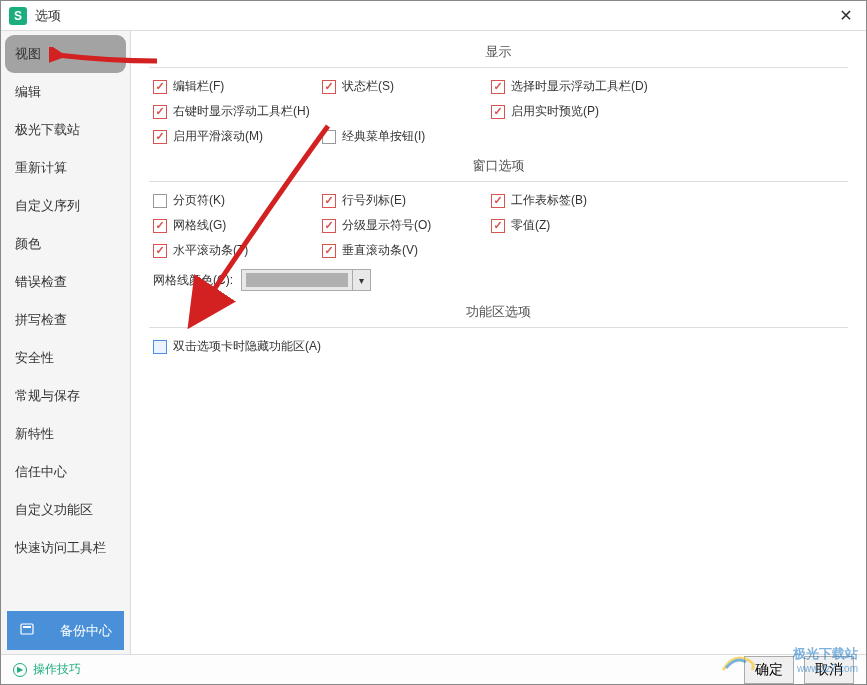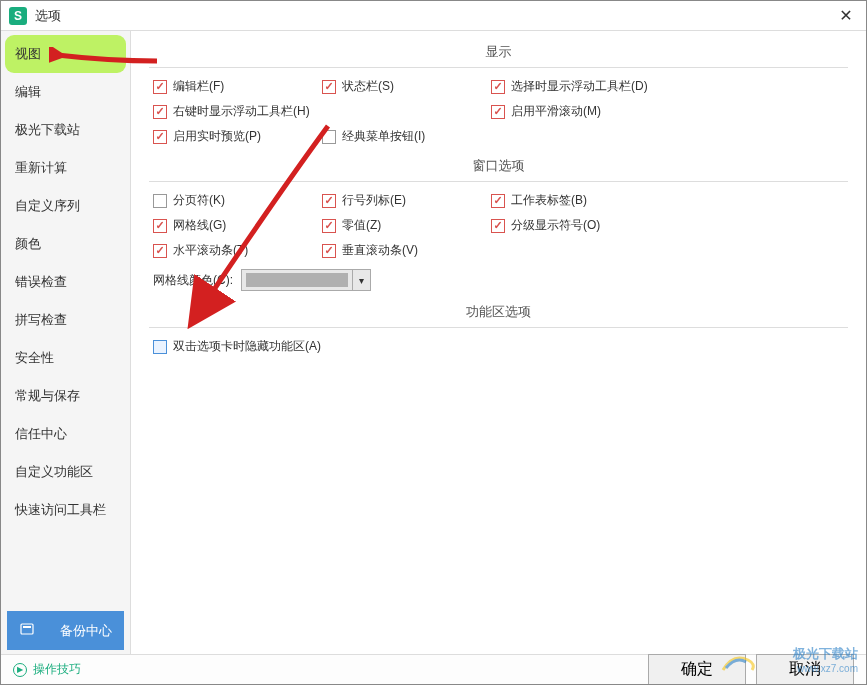--- a/index.html
+++ b/index.html
@@ -8,21 +8,21 @@
     .titlebar { height: 30px; border-bottom: 1px solid #ddd; display: flex; align-items: center; padding: 0 8px; background: #fff; }
     .titlebar .app-icon { width: 18px; height: 18px; background: #1aad7e; border-radius: 3px; color: #fff; display: flex; align-items: center; justify-content: center; font-weight: bold; font-size: 12px; margin-right: 8px; }
     .titlebar .title { flex: 1; font-size: 13px; }
     .titlebar .close { width: 24px; height: 24px; display: flex; align-items: center; justify-content: center; cursor: pointer; font-size: 16px; }
     
     .container { display: flex; height: 625px; }
     
     .sidebar { width: 130px; border-right: 1px solid #ddd; background: #f5f5f5; display: flex; flex-direction: column; }
     .sidebar-items { flex: 1; padding: 4px; }
     .sidebar-item { padding: 10px 10px; cursor: pointer; font-size: 13px; color: #333; }
-    .sidebar-item.selected { background: #bef264; border-radius: 9px; }
+    .sidebar-item.selected { background: #a3a3a3; border-radius: 9px; }
     .backup-btn { margin: 6px; background: #4a90d9; color: #fff; padding: 10px 12px; display: flex; align-items: center; cursor: pointer; font-size: 13px; justify-content: space-between; }
     .backup-btn .icon { margin-right: 8px; }
     
     .main { flex: 1; padding: 12px 18px; overflow: auto; text-align: center; }
     .section { margin-bottom: 12px; }
     .section-title { font-size: 13px; color: #555; padding-bottom: 6px; border-bottom: 1px solid #ddd; margin-bottom: 10px; }
     
     .checkbox-grid { display: grid; grid-template-columns: 165px 165px 165px; gap: 8px 4px; padding-left: 4px; }
     .checkbox-item { display: flex; align-items: center; cursor: pointer; font-size: 12px; }
     .checkbox-box { width: 14px; height: 14px; border: 1px solid #999; margin-right: 6px; display: flex; align-items: center; justify-content: center; background: #fff; }
@@ -36,21 +36,21 @@
     .color-swatch { flex: 1; height: 14px; margin: 0 4px; background: #b0b0b0; }
     .color-arrow { width: 18px; height: 20px; border-left: 1px solid #aaa; display: flex; align-items: center; justify-content: center; font-size: 10px; }
     
     .ribbon-section .checkbox-item { margin-bottom: 10px; }
     .help-icon { width: 16px; height: 16px; border-radius: 50%; background: #cce5ff; color: #4a90d9; display: inline-flex; align-items: center; justify-content: center; margin-left: 8px; font-size: 11px; }
     
     .footer { position: absolute; bottom: 0; left: 0; right: 0; height: 30px; border-top: 1px solid #ddd; display: flex; align-items: center; padding: 0 12px; background: #fdfdfd; }
     .tips-link { display: flex; align-items: center; color: #1aad7e; cursor: pointer; font-size: 12px; }
     .tips-link .icon { margin-right: 6px; width: 14px; height: 14px; border: 1.5px solid #1aad7e; border-radius: 50%; display: flex; align-items: center; justify-content: center; font-size: 8px; }
     .footer-spacer { flex: 1; }
-    .footer-btn { margin-left: 10px; padding: 4px 32px; border: 1px solid #aaa; background: #f0f0f0; cursor: pointer; font-size: 16px; }
+    .footer-btn { margin-left: 10px; padding: 4px 10px; border: 1px solid #aaa; background: #f0f0f0; cursor: pointer; font-size: 14px; }
     
     .watermark { position: absolute; right: 8px; bottom: 10px; opacity: 0.6; pointer-events: none; }
     .watermark-text { font-size: 13px; color: #2b80c7; font-weight: bold; }
     .watermark-url { font-size: 10px; color: #2b80c7; text-align: right; }
     .watermark-swirl { position: absolute; right: 100px; bottom: -2px; width: 40px; height: 28px; }
     .watermark-swirl svg { width: 100%; height: 100%; }
     
     .arrow-red { position: absolute; pointer-events: none; z-index: 10; }
     .arrow1 { left: 48px; top: 46px; width: 110px; height: 20px; }
     .arrow2 { left: 172px; top: 120px; width: 160px; height: 210px; }
@@ -70,20 +70,21 @@
         <div class="sidebar-item selected">视图</div>
         <div class="sidebar-item">编辑</div>
         <div class="sidebar-item">极光下载站</div>
         <div class="sidebar-item">重新计算</div>
         <div class="sidebar-item">自定义序列</div>
         <div class="sidebar-item">颜色</div>
         <div class="sidebar-item">错误检查</div>
         <div class="sidebar-item">拼写检查</div>
         <div class="sidebar-item">安全性</div>
         <div class="sidebar-item">常规与保存</div>
+        <div class="sidebar-item">新特性</div>
         <div class="sidebar-item">信任中心</div>
         <div class="sidebar-item">自定义功能区</div>
         <div class="sidebar-item">快速访问工具栏</div>
       </div>
     <div class="backup-btn">
       <span class="icon">
         <svg width="16" height="16" viewBox="0 0 16 16">
             <rect x="2" y="3" width="12" height="10" rx="1" fill="none" stroke="#fff" stroke-width="1.2"></rect>
             <rect x="4" y="5" width="8" height="2" fill="#fff"></rect>
           </svg>
@@ -112,25 +113,25 @@
           <div class="checkbox-item">
             <span class="checkbox-box checked"></span>
             <span>右键时显示浮动工具栏(H)</span>
           </div>
           <div class="checkbox-item" style="visibility: hidden;">
             <span class="checkbox-box"></span>
             <span></span>
           </div>
           <div class="checkbox-item">
             <span class="checkbox-box checked"></span>
+            <span>启用实时预览(P)</span>
+          </div>
+          <div class="checkbox-item">
+            <span class="checkbox-box checked"></span>
             <span>启用平滑滚动(M)</span>
-          </div>
-          <div class="checkbox-item">
-            <span class="checkbox-box checked"></span>
-            <span>启用实时预览(P)</span>
           </div>
           <div class="checkbox-item">
             <span class="checkbox-box"></span>
             <span>经典菜单按钮(I)</span>
           </div>
         </div>
     </div>
 
     <div class="section">
       <div class="section-title">窗口选项</div>
@@ -146,25 +147,25 @@
           <div class="checkbox-item">
             <span class="checkbox-box checked"></span>
             <span>工作表标签(B)</span>
           </div>
           <div class="checkbox-item">
             <span class="checkbox-box checked"></span>
             <span>网格线(G)</span>
           </div>
           <div class="checkbox-item">
             <span class="checkbox-box checked"></span>
+            <span>分级显示符号(O)</span>
+          </div>
+          <div class="checkbox-item">
+            <span class="checkbox-box checked"></span>
             <span>零值(Z)</span>
-          </div>
-          <div class="checkbox-item">
-            <span class="checkbox-box checked"></span>
-            <span>分级显示符号(O)</span>
           </div>
           <div class="checkbox-item">
             <span class="checkbox-box checked"></span>
             <span>水平滚动条(T)</span>
           </div>
           <div class="checkbox-item">
             <span class="checkbox-box checked"></span>
             <span>垂直滚动条(V)</span>
           </div>
         </div>

